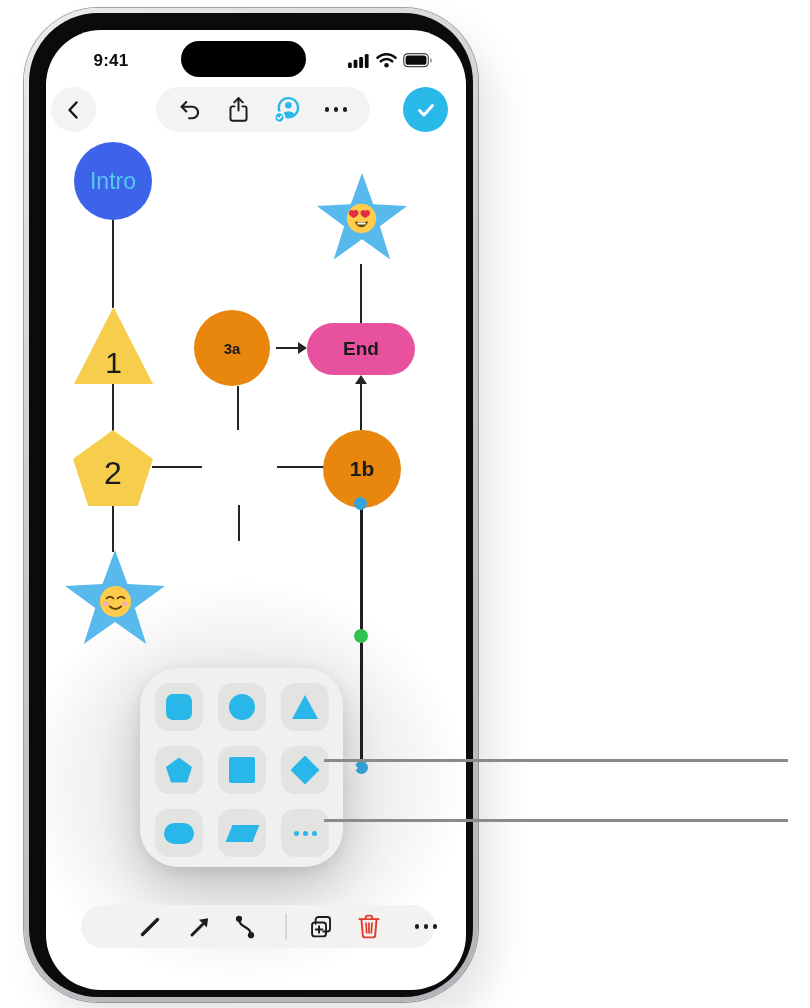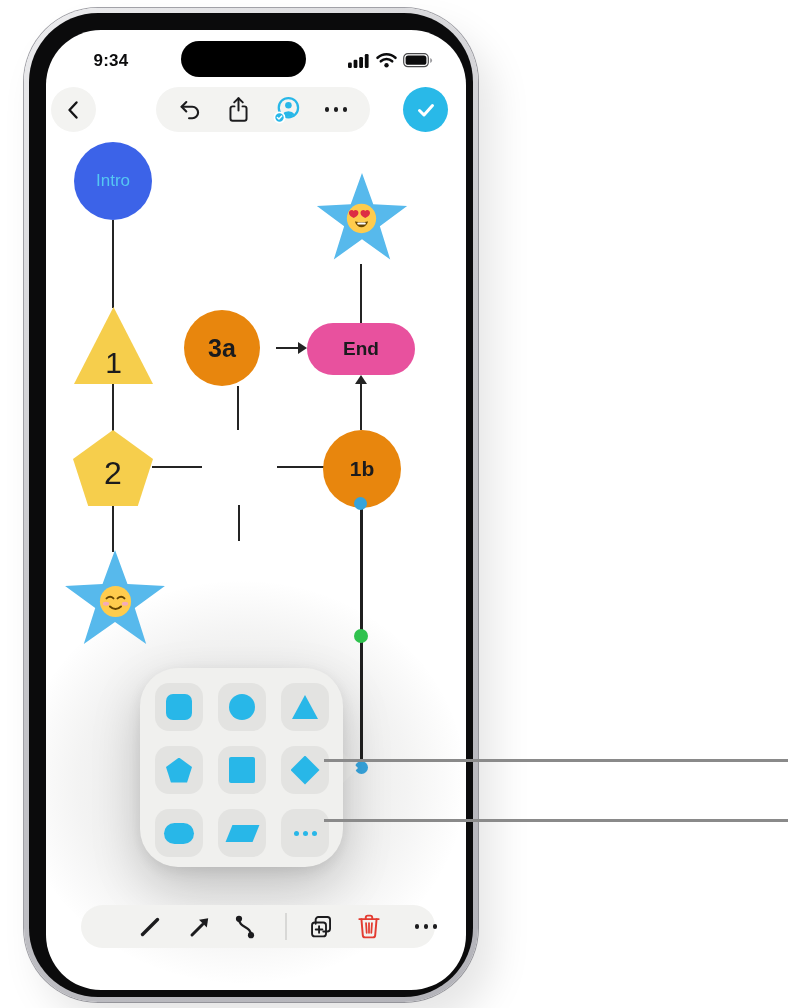--- a/index.html
+++ b/index.html
@@ -28,26 +28,26 @@
   .done-btn { left:357px; top:57px; background:#29b9e8; }
   .top-pill { position:absolute; left:110px; top:57px; width:214px; height:45px; border-radius:23px; background:#f3f3f1;
               display:flex; align-items:center; justify-content:space-between; padding:0 17px; }
   .tool-slot { width:34px; height:34px; display:flex; align-items:center; justify-content:center; }
 
   
   .node { position:absolute; display:flex; align-items:center; justify-content:center; color:#1b1b1d; }
   .conn { position:absolute; background:#242424; }
   .lbl  { text-align:center; }
 
-  .n-intro { left:28px; top:112px; width:78px; height:78px; border-radius:50%; background:#3c63e8; color:#55c7f2; font-size:17px; font-weight:500;justify-content:center; }
+  .n-intro { left:28px; top:112px; width:78px; height:78px; border-radius:50%; background:#3c63e8; color:#55c7f2; font-size:23px; font-weight:500;justify-content:center; }
   .n-tri   { left:28px; top:277px; width:79px; height:77px; background:#f6ce4c;
              clip-path:polygon(50% 0,100% 100%,0 100%); align-items:flex-end; padding-bottom:4px; font-size:30px; font-weight:500; }
   .n-pent  { left:27px; top:400px; width:80px; height:76px; background:#f6ce4c;
              clip-path:polygon(50% 0%,100% 38%,81% 100%,19% 100%,0% 38%); padding-top:10px; font-size:32px; font-weight:500; }
-  .n-3a    { left:138px; top:280px; width:76px; height:76px; border-radius:50%; background:#e8860d; font-size:25px; font-weight:600; }
+  .n-3a    { left:148px; top:280px; width:76px; height:76px; border-radius:50%; background:#e8860d; font-size:15px; font-weight:600; }
   .n-3b    { left:277px; top:400px; width:78px; height:78px; border-radius:50%; background:#e8860d; font-size:21px; font-weight:600; }
   .n-3c    { left:156px; top:510px; width:76px; height:76px; border-radius:50%; background:#e8860d; font-size:21px; font-weight:600; }
   .n-twist { left:155px; top:399px; width:76px; height:76px; background:#67c46a;
              clip-path:polygon(50% 0,100% 50%,50% 100%,0 50%); font-size:17px; font-weight:500; }
   .n-end   { left:261px; top:293px; width:108px; height:52px; border-radius:26px; background:#e8519e; font-size:19px; font-weight:700; }
   .star    { background:#57b9ec; clip-path:polygon(50% 0%,62% 34%,98% 36%,69% 58%,80% 94%,50% 72%,20% 94%,31% 58%,2% 36%,38% 34%); }
   .n-star-top    { left:269px; top:143px; width:94px; height:92px; }
   .n-star-bottom { left:17px; top:520px; width:104px; height:100px; }
   .emoji { position:absolute; }
 
@@ -94,21 +94,21 @@
 
 <div class="stage">
 
   <div class="phone">
     <div class="bezel">
       <div class="screen">
 
         <div class="canvas-shade"></div>
 
         <div class="island"></div>
-        <div class="time">9:34</div>
+        <div class="time">9:41</div>
         <div class="statusicons">
           <svg width="22" height="14" viewBox="0 0 22 14">
             <rect x="0" y="8.5" width="3.8" height="5.5" rx="1.2" fill="#0c0c0d"></rect>
             <rect x="5.6" y="5.8" width="3.8" height="8.2" rx="1.2" fill="#0c0c0d"></rect>
             <rect x="11.2" y="3" width="3.8" height="11" rx="1.2" fill="#0c0c0d"></rect>
             <rect x="16.8" y="0" width="3.8" height="14" rx="1.2" fill="#0c0c0d"></rect>
           </svg>
           <svg width="21" height="15" viewBox="0 0 24 17">
             <path d="M1.8 5.4 a15 15 0 0 1 20.4 0" stroke="#0c0c0d" stroke-width="2.9" fill="none" stroke-linecap="round"></path>
             <path d="M5.5 9.4 a9.6 9.6 0 0 1 13 0" stroke="#0c0c0d" stroke-width="2.9" fill="none" stroke-linecap="round"></path>

